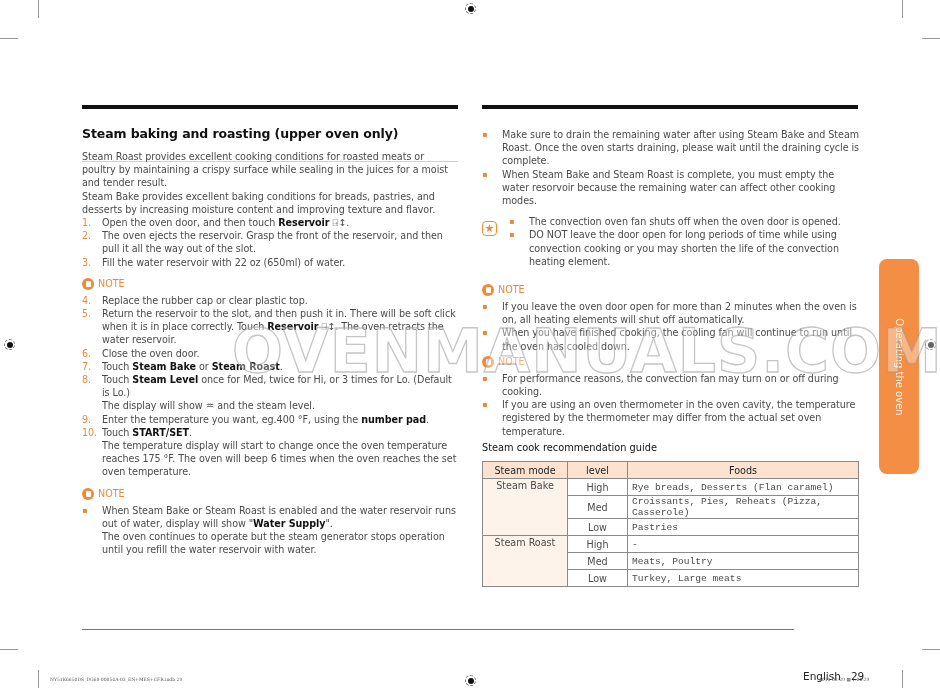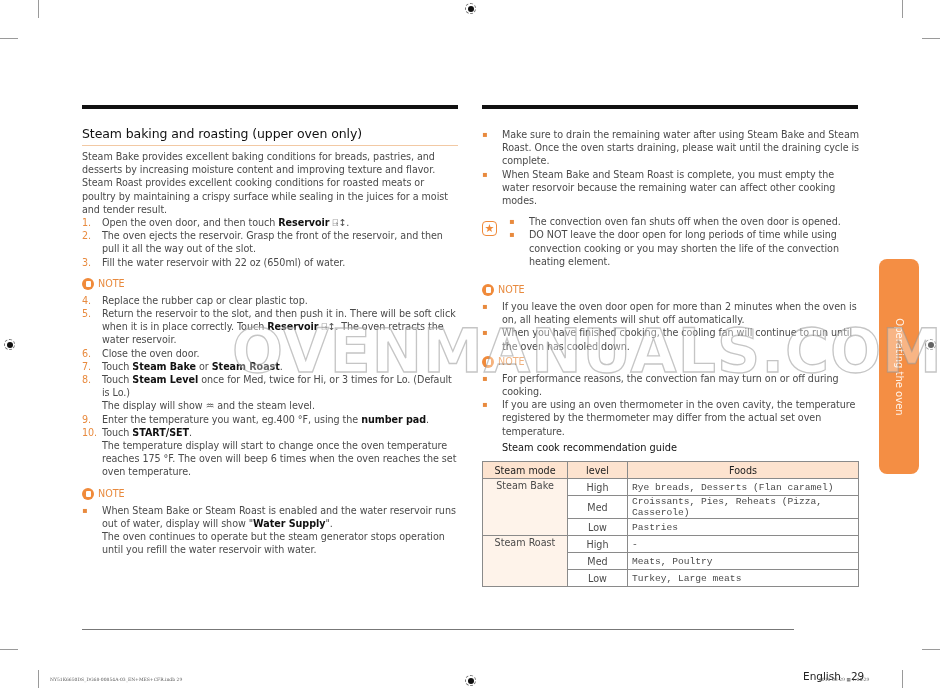--- a/index.html
+++ b/index.html
@@ -17,22 +17,22 @@
     position: absolute; width: 11px; height: 11px; border-radius: 50%;
     border: 1px dashed #777; box-sizing: border-box;
     display: flex; align-items: center; justify-content: center;
   }
   .reg-mark::after { content: ""; width: 6px; height: 6px; border-radius: 50%; background: #111; }
 
   .col-rule { position: absolute; top: 105px; height: 4px; background: #111; }
 
   .heading {
     position: absolute; left: 82px; top: 126px; width: 376px;
-    font-size: 12.5px; color: #111; font-weight: normal;
-    padding-bottom: 4px; border-bottom: 1px solid #f2c9a4;
+    font-size: 12.5px; color: #111; font-weight: bold;
+    padding-bottom: 20px; border-bottom: 1px solid #f2c9a4;
     letter-spacing: -0.1px;
   }
   .body-text { font-size: 9.6px; line-height: 13.2px; color: #4a4a4a; letter-spacing: -0.05px; }
   .body-text b { color: #111; font-weight: bold; text-align: right; }
   .para { margin: 0; }
   .step { display: flex; margin: 0; }
   .step .num { width: 20px; flex: none; color: #e88a3e; }
   .step .txt { flex: 1; }
   .bullet { display: flex; margin: 0; }
   .bullet .dot { width: 20px; flex: none; color: #e88a3e; font-size: 8px; line-height: 13.2px; }
@@ -48,21 +48,21 @@
   }
   .note-icon::after {
     content: ""; width: 5px; height: 6px; background: #fff; border-radius: 1px;
   }
   .star-icon {
     width: 15px; height: 15px; border: 1.5px solid #f08a3a; border-radius: 4px;
     display: inline-flex; align-items: center; justify-content: center;
     color: #f08a3a; font-size: 11px; line-height: 1; box-sizing: border-box;
   }
 
-  .table-title { font-size: 9.8px; color: #111; margin-left: 20px; }
+  .table-title { font-size: 9.8px; color: #111; }
   table.guide {
     border-collapse: collapse; font-size: 9.6px; color: #4a4a4a;
     width: 377px; table-layout: fixed;
   }
   table.guide th {
     background: #fde3cf; font-weight: normal; color: #222;
     border: 1px solid #8a8a8a; height: 16px; padding: 0;
   }
   table.guide td {
     border-top: 1px solid #8a8a8a; border-left: 1px solid #8a8a8a;
@@ -115,22 +115,22 @@
 <div class="reg-mark" style="left:4px;top:339px;"></div>
 <div class="reg-mark" style="left:925px;top:339px;"></div>
 <div class="reg-mark" style="left:465px;top:675px;"></div>
 
 <div class="col-rule" style="left:82px;width:376px;"></div>
 <div class="col-rule" style="left:482px;width:376px;"></div>
 
 <div class="heading">Steam baking and roasting (upper oven only)</div>
 
 <div class="abs body-text" style="left:82px;top:150px;width:378px;">
+  <p class="para">Steam Roast provides excellent cooking conditions for roasted meats or poultry by maintaining a crispy surface while sealing in the juices for a moist and tender result.</p>
   <p class="para">Steam Bake provides excellent baking conditions for breads, pastries, and desserts by increasing moisture content and improving texture and flavor.</p>
-  <p class="para">Steam Roast provides excellent cooking conditions for roasted meats or poultry by maintaining a crispy surface while sealing in the juices for a moist and tender result.</p>
 
   <div class="step">
     <span class="num">1.</span>
     <span class="txt"><span>Open the oven door, and then touch </span><b>Reservoir</b><span> ⍈↕.</span></span>
   </div>
   <div class="step">
     <span class="num">2.</span>
     <span class="txt">The oven ejects the reservoir. Grasp the front of the reservoir, and then pull it all the way out of the slot.</span>
   </div>
   <div class="step">

